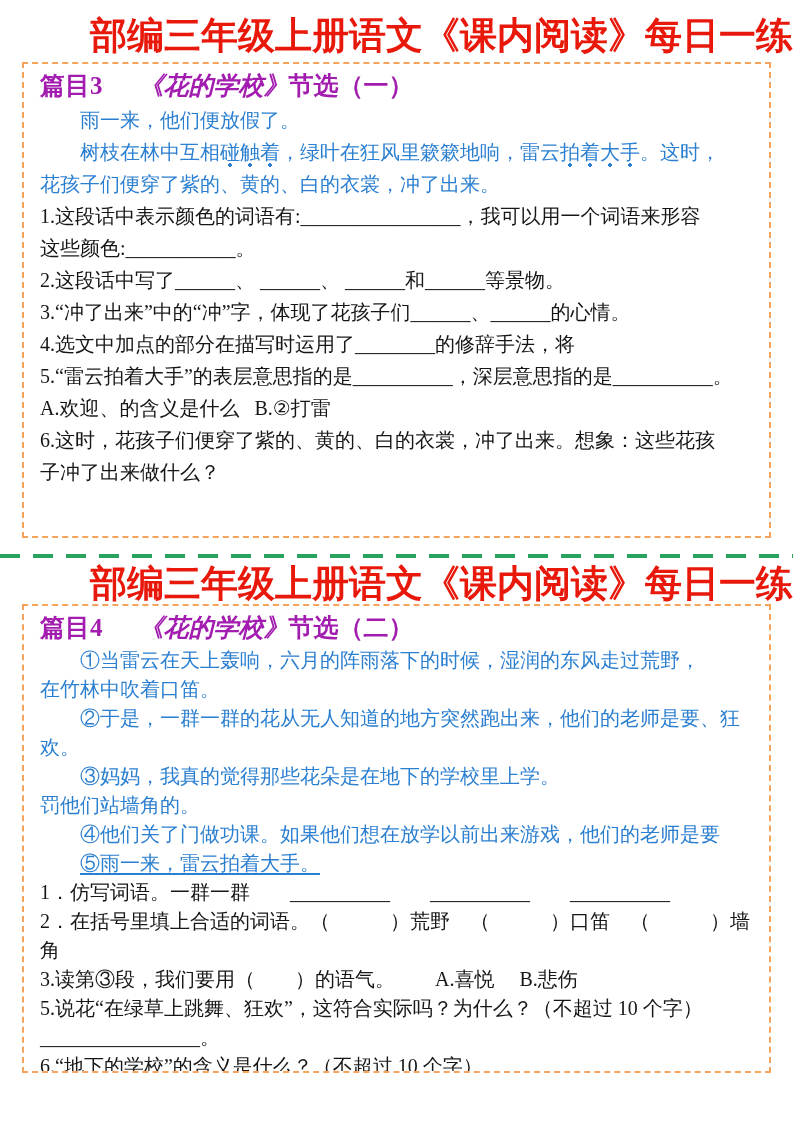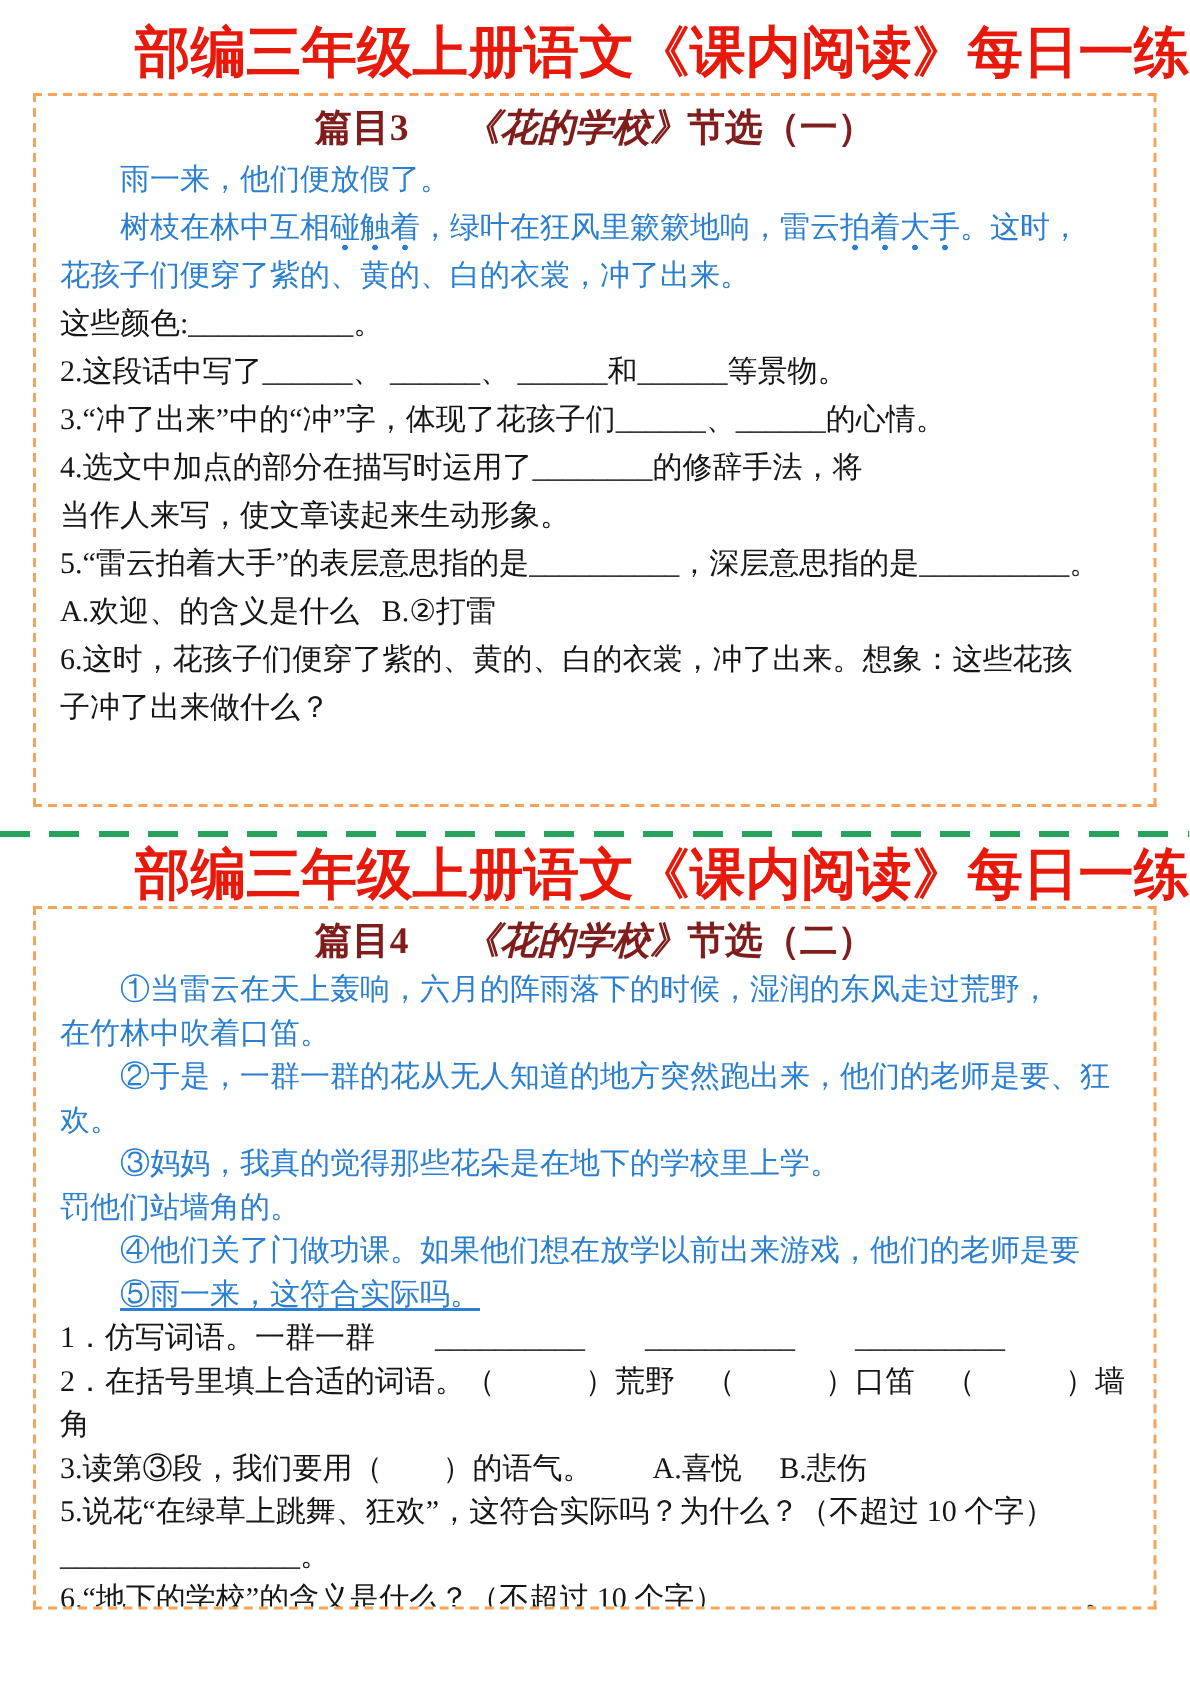--- a/index.html
+++ b/index.html
@@ -13,21 +13,21 @@
   }
   .main-title.second { padding-top:4px; margin-bottom:-6px; position:relative; z-index:2; }
   .box {
     box-sizing:border-box; margin:4px 22px 0 22px;
     border:2px dashed #f6a45c; padding:4px 16px 6px 16px; overflow:hidden;
     background:#ffffff;
   }
   .box1 { height:476px; }
   .box2 { height:469px; }
   .box-heading {
-    text-align:center; font-size:25px; font-weight:bold; color:#7f1d1d;
+    font-size:25px; font-weight:bold; color:#a21caf;
     line-height:36px; white-space:nowrap;
   }
   .box-heading .num { margin-right:36px; }
   .book { font-style:italic; }
   .line { font-size:20px; white-space:pre-wrap; }
   .box1 .line { line-height:32px; }
   .box2 .line { line-height:29px; }
   .passage-line { color:#2b7fd0; }
   .q-line { color:#161616; }
   .ind { text-indent:2em; }
@@ -53,25 +53,25 @@
     <span class="num">篇目3</span><span class="book">《花的学校》</span><span>节选（一）</span>
   </div>
 
   <div>
     <div class="line passage-line ind">雨一来，他们便放假了。</div>
     <div class="line passage-line ind"><span>树枝在林中互相</span><span class="em">碰触着</span><span>，绿叶在狂风里簌簌地响，雷云</span><span class="em">拍着大手</span><span>。这时，</span></div>
     <div class="line passage-line">花孩子们便穿了紫的、黄的、白的衣裳，冲了出来。</div>
   </div>
 
   <div>
+    <div class="line q-line">1.这段话中表示颜色的词语有:________________，我可以用一个词语来形容</div>
     <div class="line q-line">这些颜色:___________。</div>
     <div class="line q-line">2.这段话中写了______、 ______、 ______和______等景物。</div>
     <div class="line q-line">3.“冲了出来”中的“冲”字，体现了花孩子们______、______的心情。</div>
     <div class="line q-line">4.选文中加点的部分在描写时运用了________的修辞手法，将</div>
-    <div class="line q-line">当作人来写，使文章读起来生动形象。</div>
     <div class="line q-line">5.“雷云拍着大手”的表层意思指的是__________，深层意思指的是__________。</div>
     <div class="line q-line">A.欢迎、的含义是什么   B.②打雷</div>
     <div class="line q-line">6.这时，花孩子们便穿了紫的、黄的、白的衣裳，冲了出来。想象：这些花孩</div>
     <div class="line q-line">子冲了出来做什么？</div>
     <div class="answer-row"></div>
   </div>
 </section>
 
 <div class="divider"></div>
 
@@ -83,21 +83,21 @@
   </div>
 
   <div>
     <div class="line passage-line ind">①当雷云在天上轰响，六月的阵雨落下的时候，湿润的东风走过荒野，</div>
     <div class="line passage-line">在竹林中吹着口笛。</div>
     <div class="line passage-line ind">②于是，一群一群的花从无人知道的地方突然跑出来，他们的老师是要、狂</div>
     <div class="line passage-line">欢。</div>
     <div class="line passage-line ind">③妈妈，我真的觉得那些花朵是在地下的学校里上学。</div>
     <div class="line passage-line">罚他们站墙角的。</div>
     <div class="line passage-line ind">④他们关了门做功课。如果他们想在放学以前出来游戏，他们的老师是要</div>
-    <div class="line passage-line ind"><span class="ul">⑤雨一来，这符合实际吗。</span></div>
+    <div class="line passage-line ind"><span class="ul">⑤雨一来，雷云拍着大手。</span></div>
   </div>
 
   <div>
     <div class="line q-line">1．仿写词语。一群一群　　__________　　__________　　__________</div>
     <div class="line q-line">2．在括号里填上合适的词语。（　　　）荒野　（　　　）口笛　（　　　）墙角</div>
     <div class="line q-line">3.读第③段，我们要用（　　）的语气。　　A.喜悦　 B.悲伤</div>
     <div class="line q-line">5.说花“在绿草上跳舞、狂欢”，这符合实际吗？为什么？（不超过 10 个字）</div>
     <div class="line q-line">________________。</div>
     <div class="line q-line">6.“地下的学校”的含义是什么？（不超过 10 个字）________________________。</div>
 

